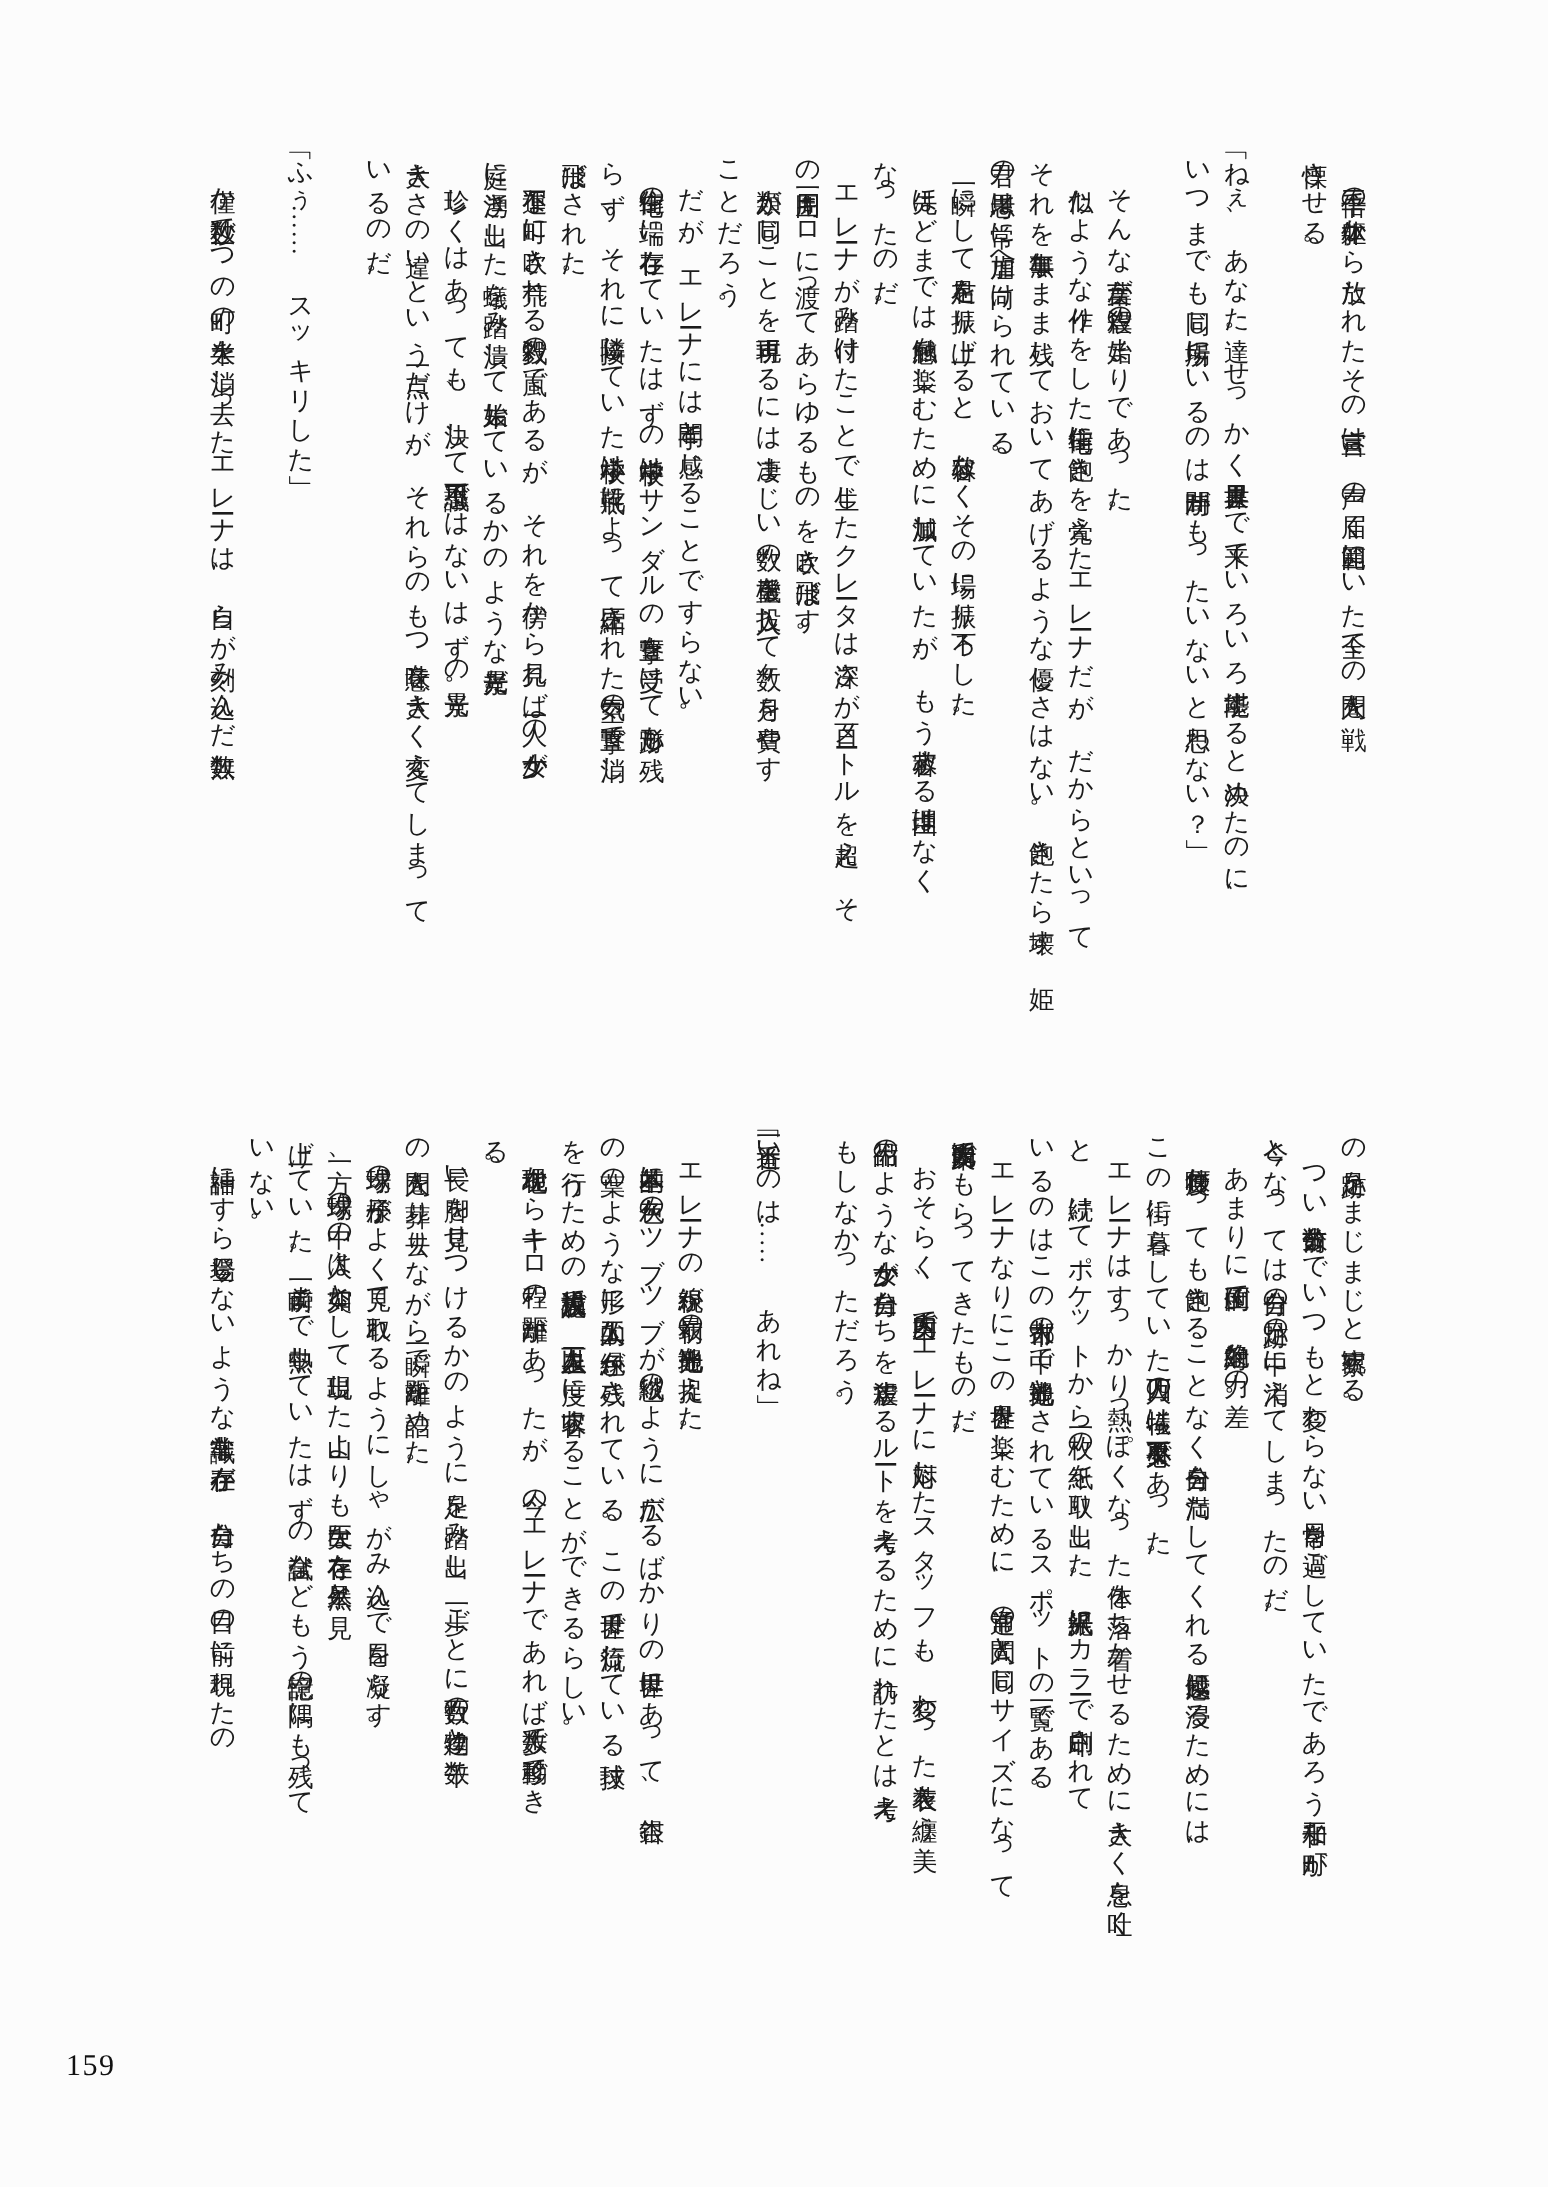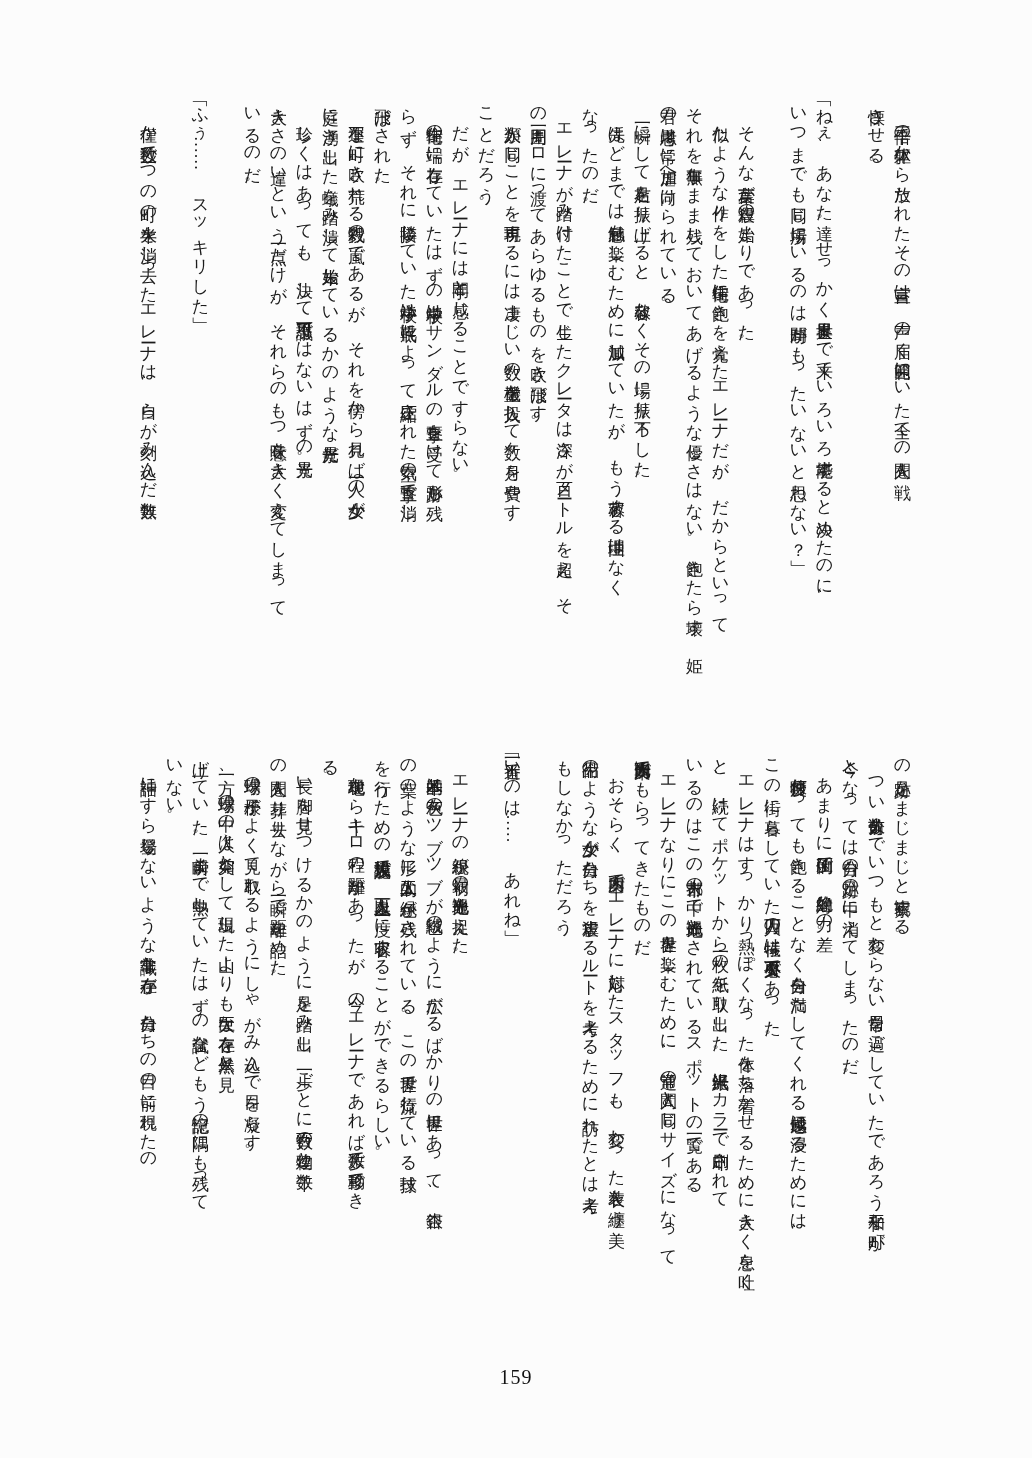--- a/index.html
+++ b/index.html
@@ -36,24 +36,25 @@
   .tline {
     margin: 0;
     padding: 0;
     min-width: 26px; 
   }
   .page-number {
     position: absolute;
     top: 1366px;
     left: 0;
     right: 0;
-    text-align: center;
+    text-align: left;
     font-size: 20px;
     color: #111111;
     letter-spacing: 1px;
+    padding-left: 44px;
   }
 </style>
 </head>
 <body>
 
 <div class="page">
 
   <div class="tblock tblock-top">
       <p class="tline">　三千倍の体躯から放たれたその宣言は、声の届く範囲にいた全ての人間を戦</p>
       <p class="tline">慄させる。</p>

